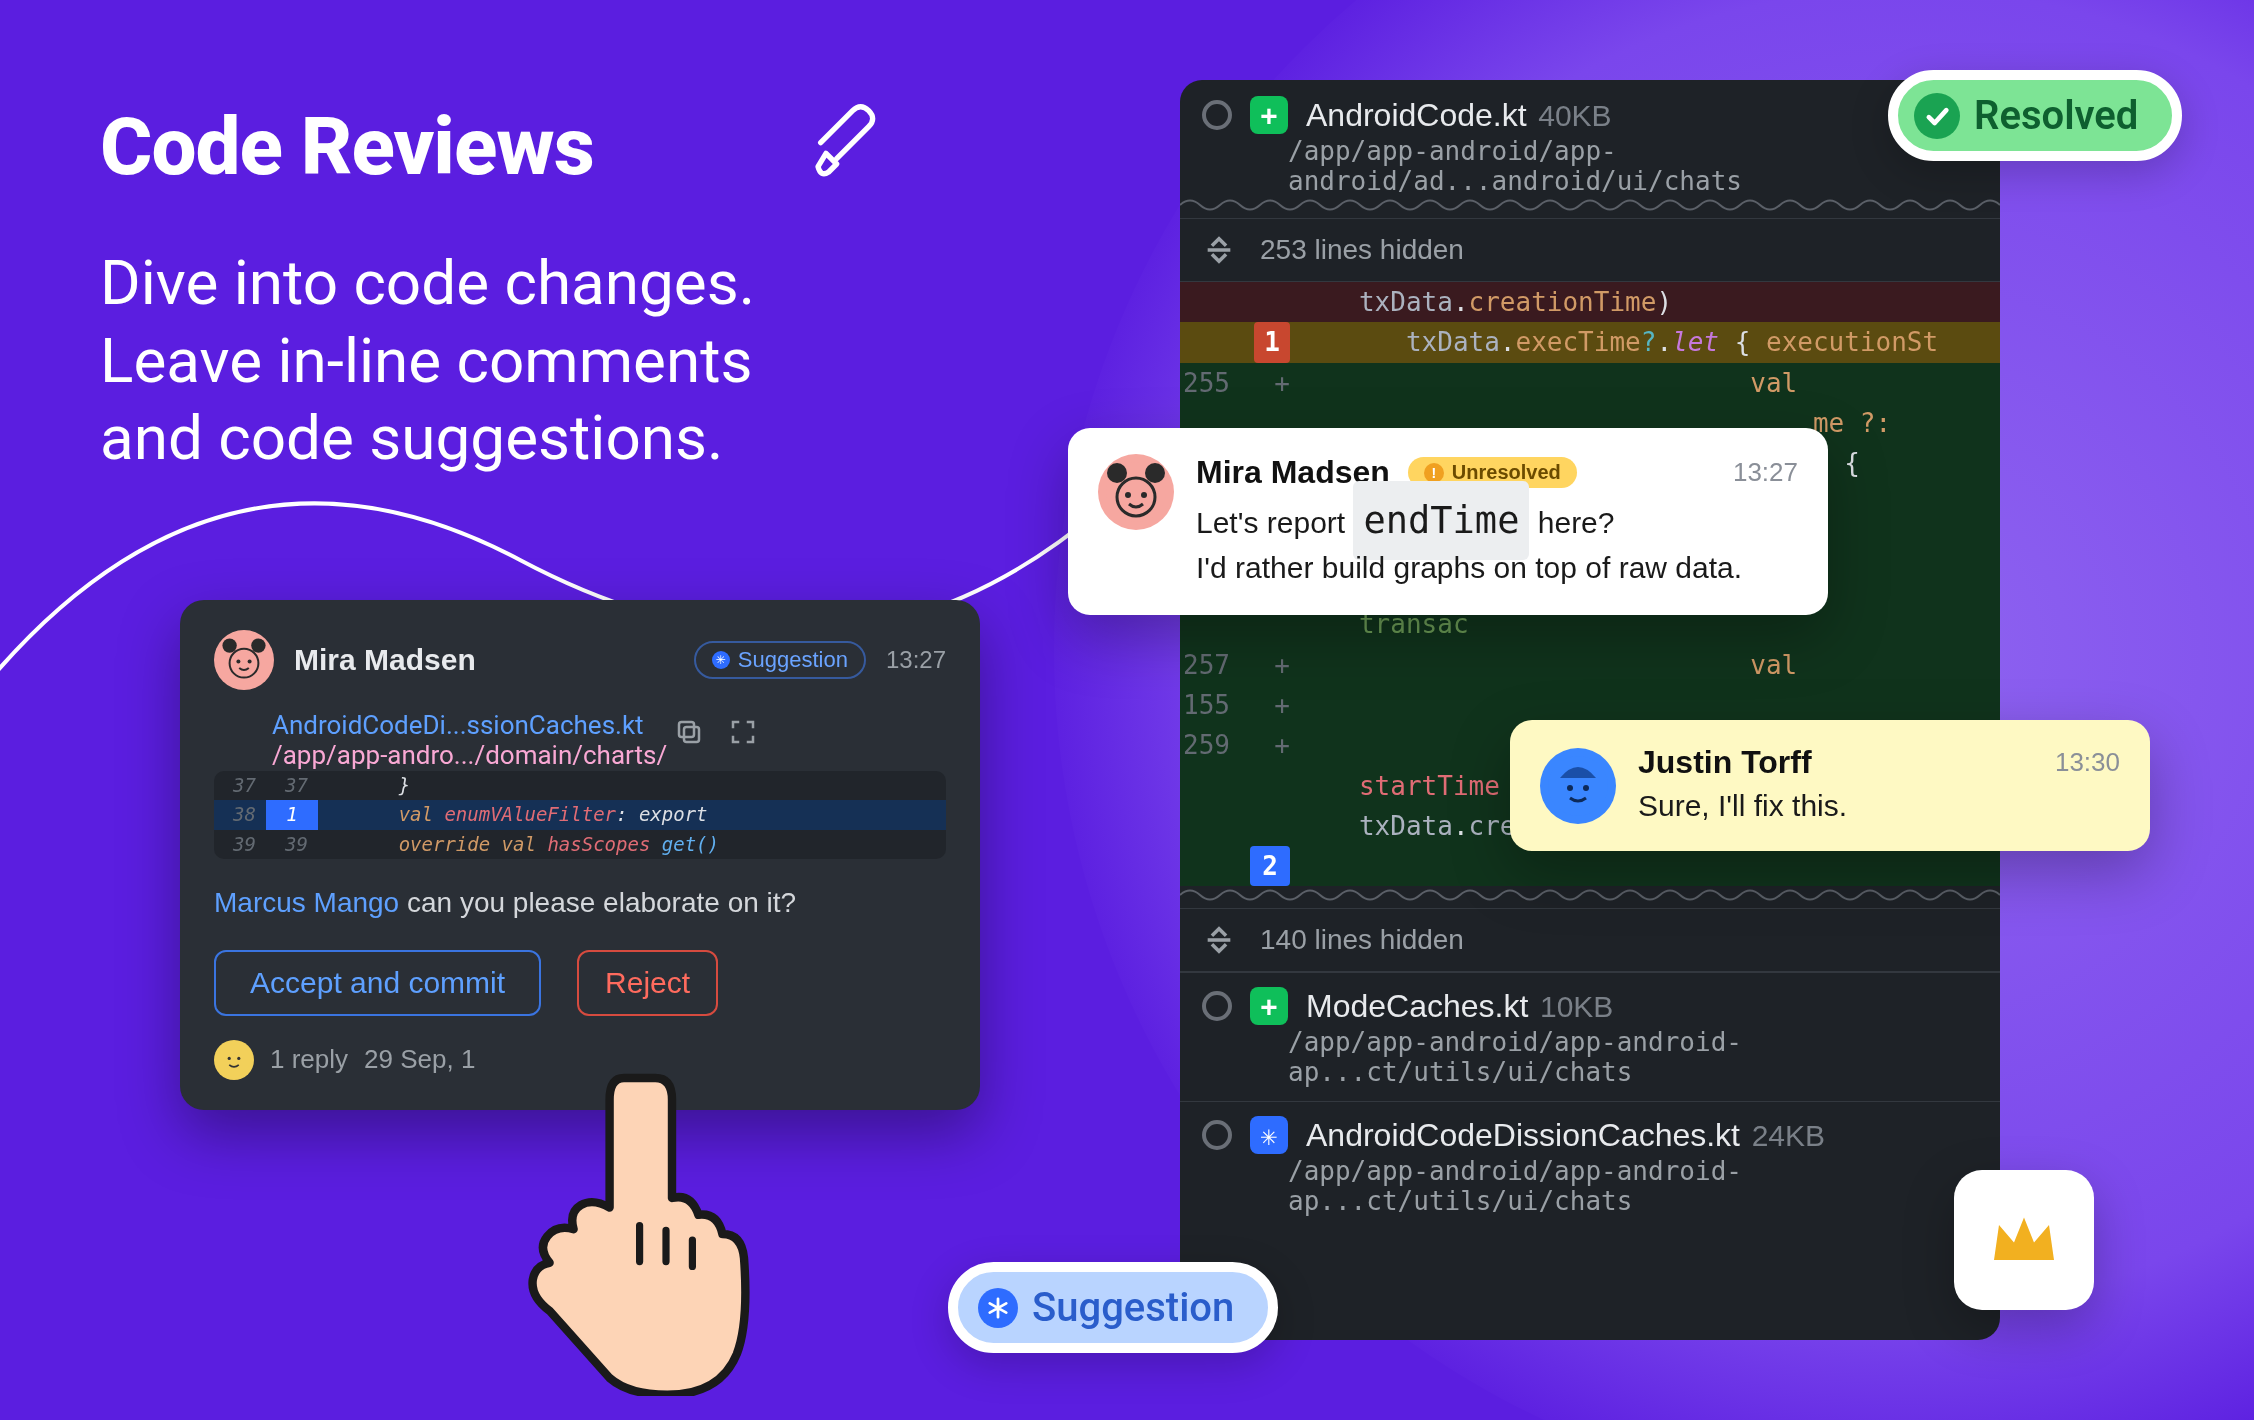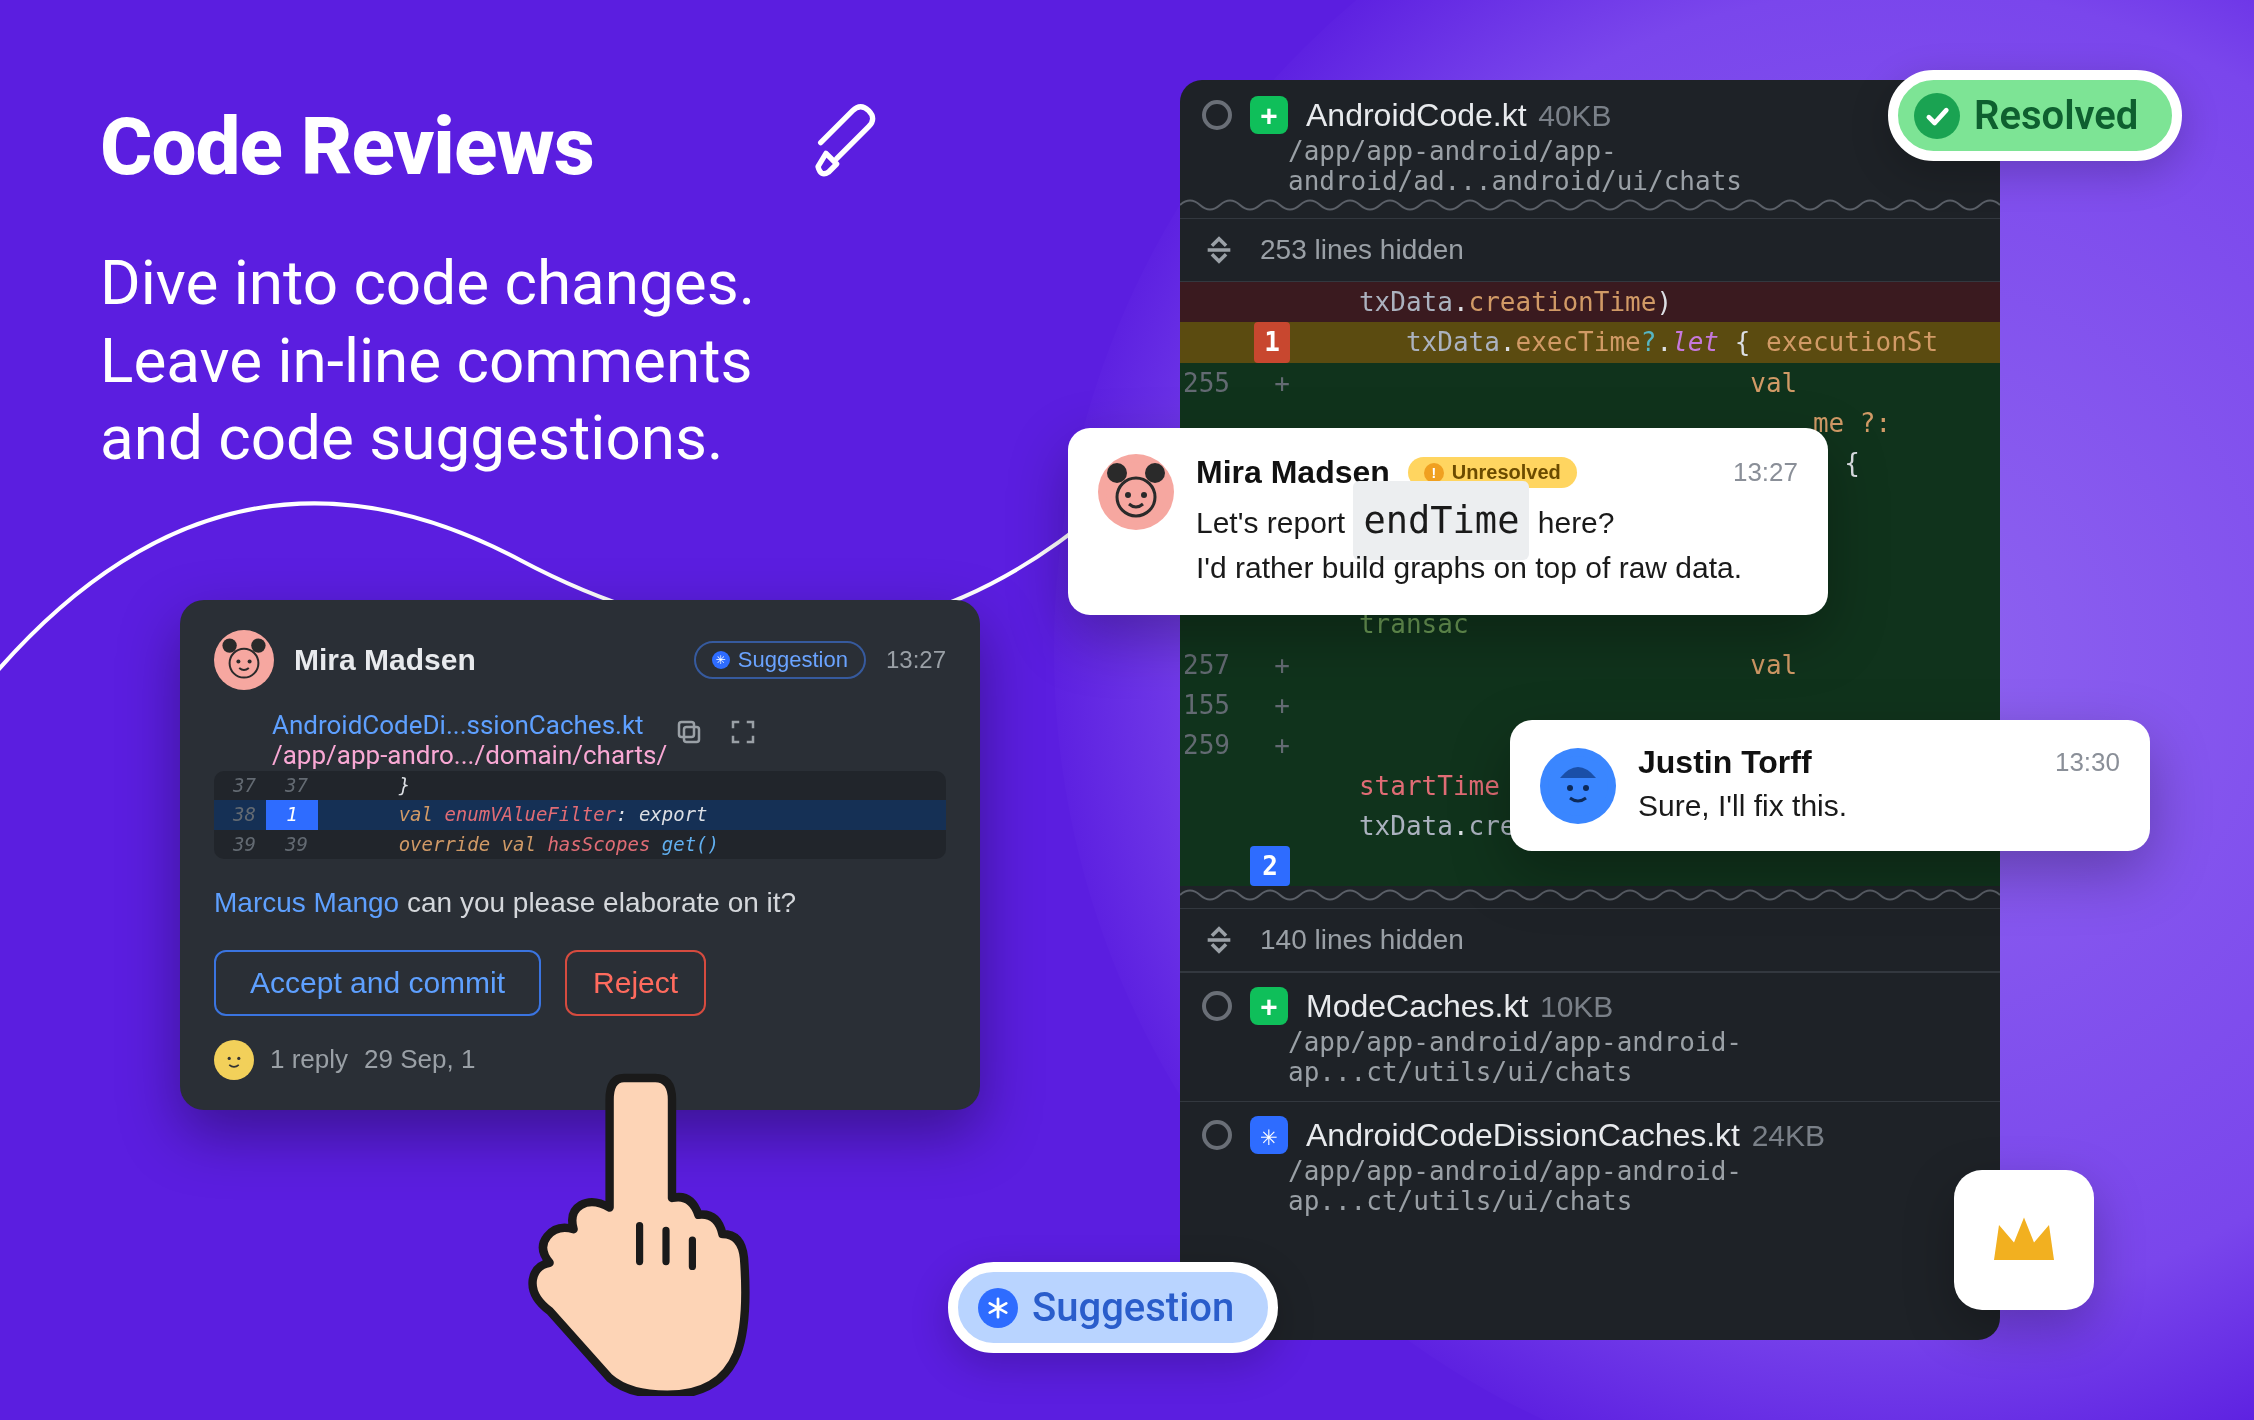--- a/index.html
+++ b/index.html
@@ -94,21 +94,21 @@
   .suggestion-code { margin-top: 1px; border-radius: 10px; overflow:hidden; font-family: ui-monospace, Menlo, Consolas, monospace; font-size: 19px; font-style: italic; }
   .suggestion-code .code-line { line-height: 1.55; }
   .suggestion-code .gutter { width: 104px; }
   .suggestion-code .gut-cell { width: 52px; }
   .blueblocknum { background: #2e6cff; color: #fff; text-align:center !important; padding: 0 8px; }
   .rowdark { background: #21252b; }
 
   .suggestion-msg { margin-top: 24px; font-size: 28px; line-height:1.45; font-family: -apple-system, sans-serif; }
   .mention { color: #5ea0ff; }
 
-  .btn-row { display:flex; gap: 24px; margin-top: 26px; }
+  .btn-row { display:flex; gap: 36px; margin-top: 26px; }
   .btn { border-radius: 12px; padding: 14px 26px; font-size: 30px; font-family: -apple-system, sans-serif; cursor: pointer; }
   .btn-accept { border: 2px solid #3a74e0; color: #5ea0ff; background: transparent; padding: 14px 34px; }
   .btn-reject { border: 2px solid #d64b3f; color: #ff6b5e; background: transparent; }
 
   .reply-row { display:flex; align-items:center; gap: 16px; margin-top: 24px; color:#9aa0a6; font-size: 26px; font-family: -apple-system, sans-serif; }
   .avatar-small { width: 40px; height: 40px; border-radius: 50%; background: #f2d05a; display:flex; align-items:center; justify-content:center; }
 
   
   .cursor-hand { position: absolute; left: 510px; top: 1060px; width: 240px; z-index: 10; }
 
@@ -125,21 +125,21 @@
   .bubble-name { font-size: 32px; font-weight: 700; color: #111; }
   .pill-unresolved { background: #ffd560; color: #6b4b00; font-weight:600; font-size:20px; }
   .pill-unresolved .dot { width:20px; height:20px; border-radius:50%; background:#f0a020; color:#fff; display:inline-flex; align-items:center; justify-content:center; font-size:14px; font-weight:900; }
   .bubble-time { color: #8a8f98; font-size: 26px; margin-left:auto; }
   .bubble-body { font-size: 30px; color: #1a1a1a; line-height: 1.4; margin-top: 4px; }
   .code-inline { background: #eceef0; padding: 18px 10px; border-radius: 6px; font-family: ui-monospace, Menlo, monospace; font-size:37px; }
 
   
   .bubble-justin {
     position: absolute; left: 1510px; top: 720px; width: 640px;
-    background: #ffffff; border-radius: 22px; z-index: 7; padding: 24px 30px;
+    background: #fef9c3; border-radius: 22px; z-index: 7; padding: 24px 30px;
     box-shadow: 0 22px 60px rgba(0,0,0,.28);
     font-family: -apple-system, sans-serif;
     display:flex; gap:22px; align-items:center;
   }
   .avatar-justin { width: 76px; height: 76px; border-radius: 50%; background:#3a86ff; display:flex; align-items:center; justify-content:center; flex-shrink:0;}
   .bubble-justin .content { flex:1; }
 
   
   .pill-resolved {
     position: absolute; left: 1888px; top: 70px; z-index: 9;

